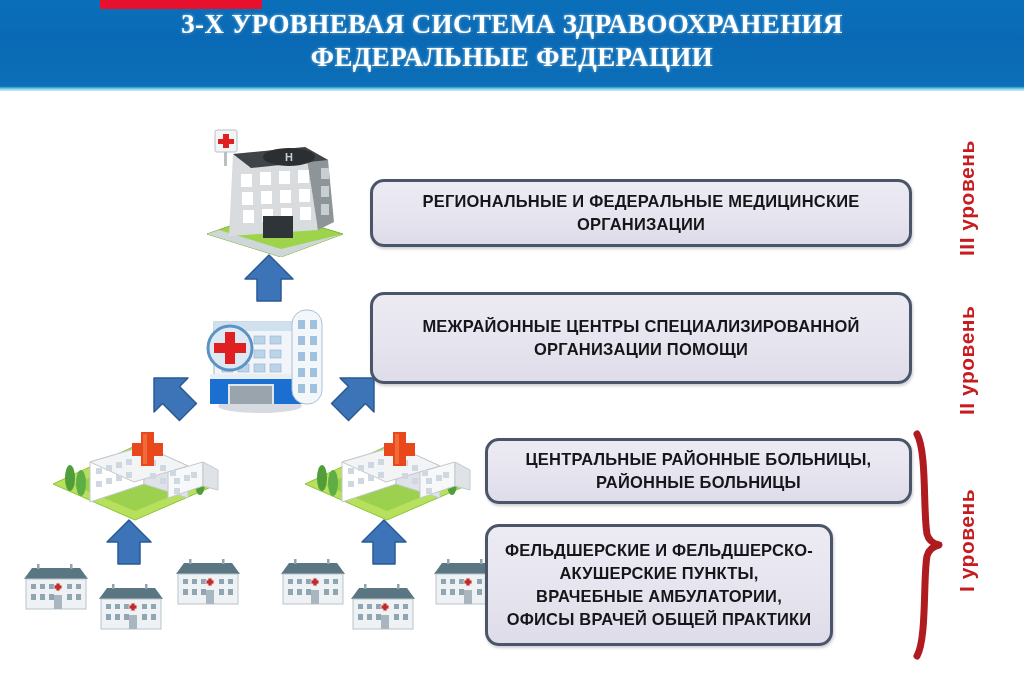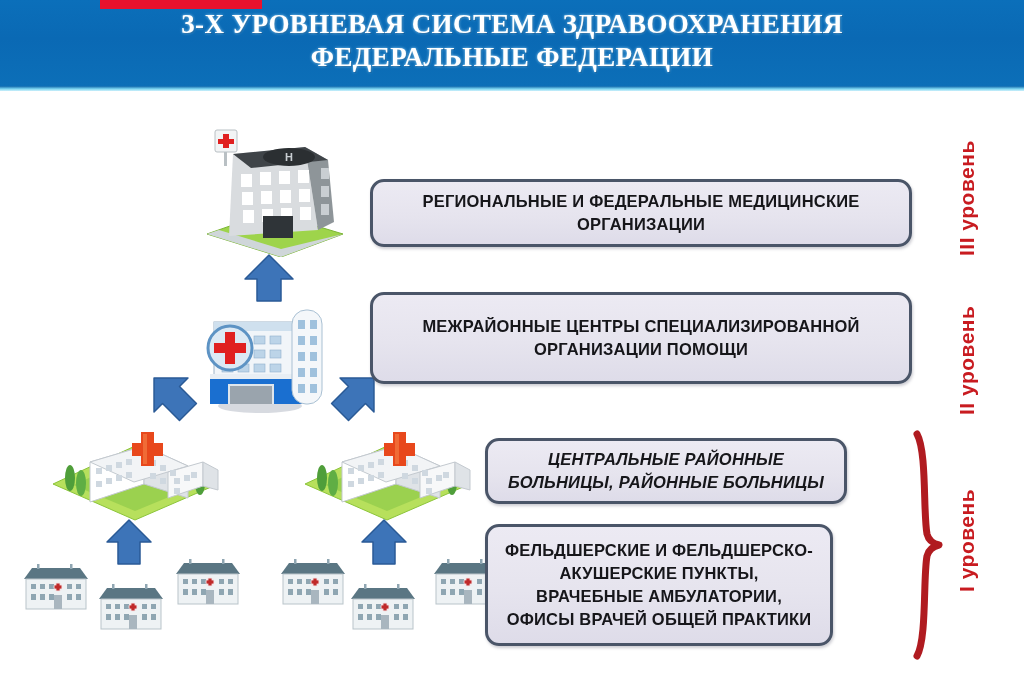--- a/index.html
+++ b/index.html
@@ -66,21 +66,21 @@
     text-align: center;
     color: #16161a;
     font-weight: bold;
     font-size: 16.5px;
     line-height: 23px;
     letter-spacing: 0.2px;
     padding: 4px 16px;
   }
   #box-level3 { left: 370px; top: 166px; width: 542px; height: 68px; margin-top: 13px; }
   #box-level2 { left: 370px; top: 292px; width: 542px; height: 92px; }
-  #box-level1-crb { left: 485px; top: 438px; width: 362px; height: 66px; font-style: italic; }
+  #box-level1-crb { left: 485px; top: 438px; width: 427px; height: 66px; }
   #box-level1-fap { left: 485px; top: 524px; width: 348px; height: 122px; }
 
   
   .level-label {
     position: absolute;
     color: #c81b20;
     font-weight: bold;
     font-size: 21px;
     letter-spacing: 0.5px;
     white-space: nowrap;

